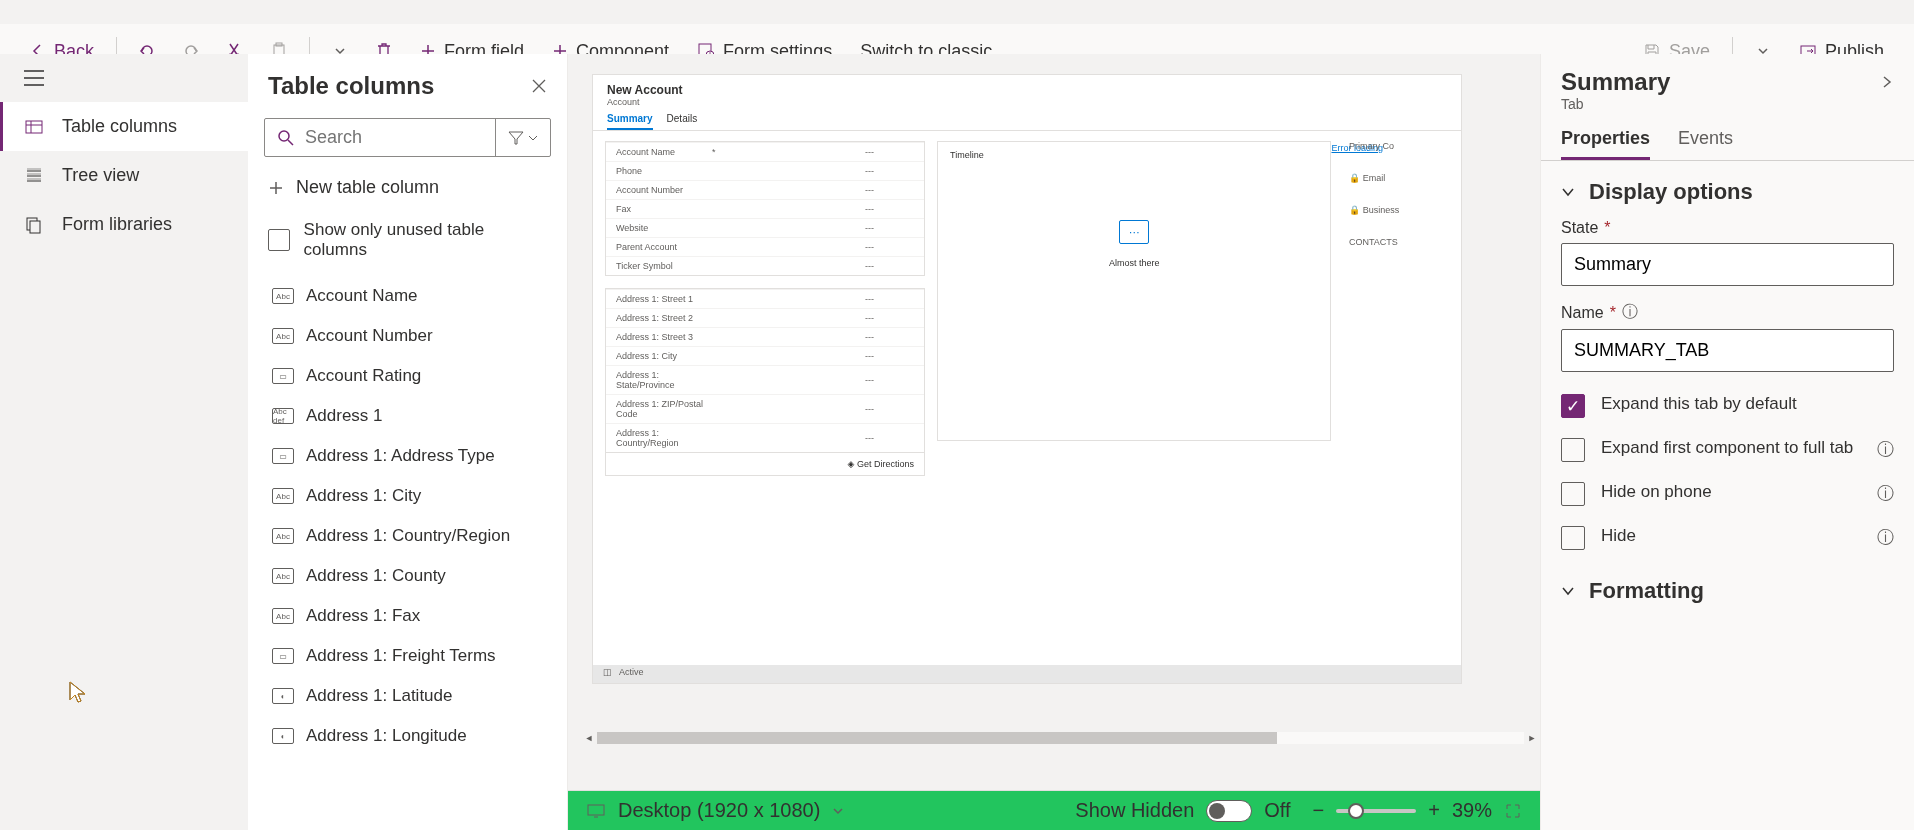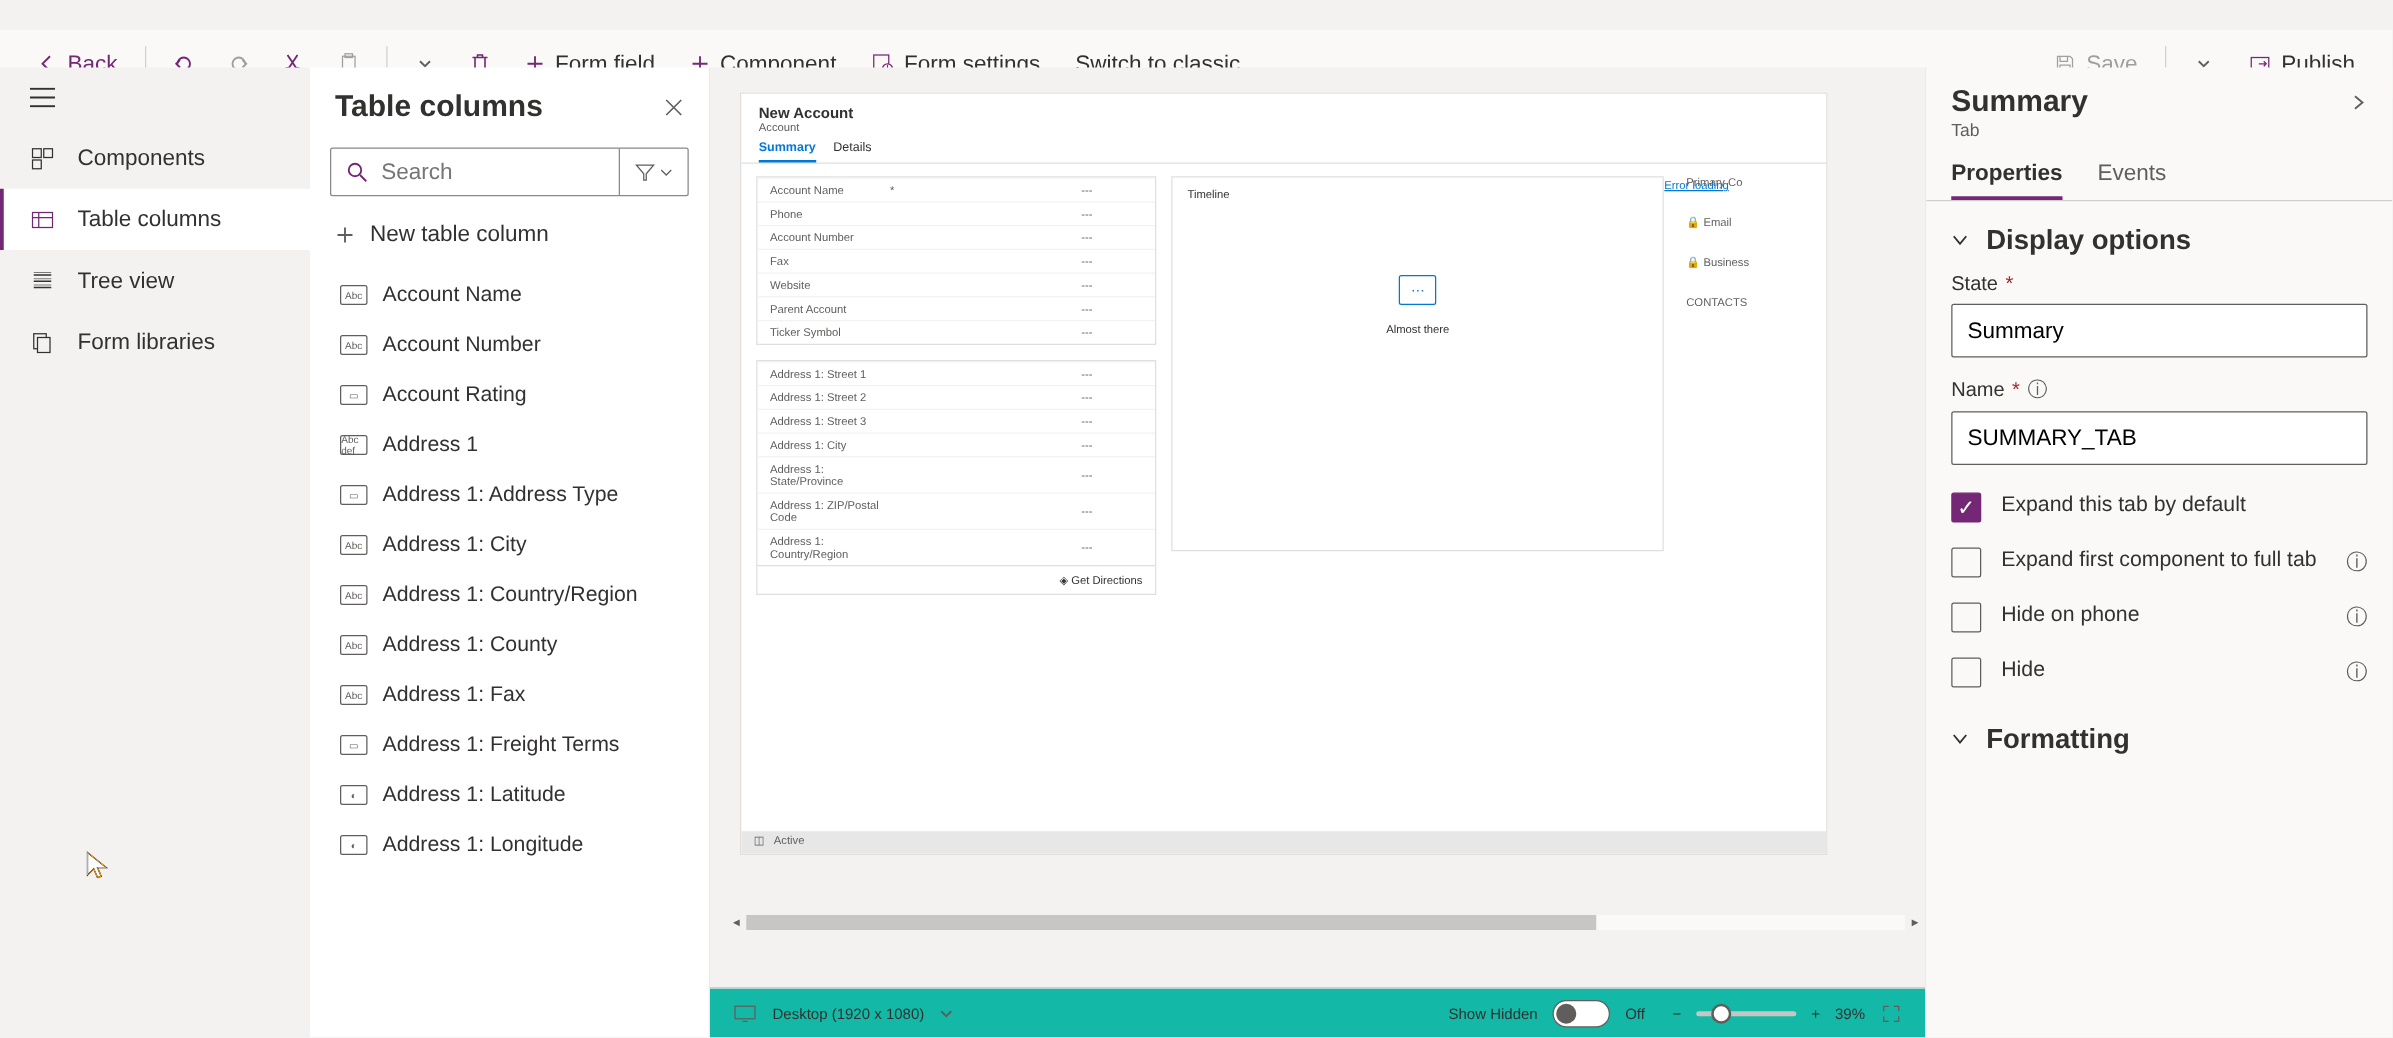--- a/index.html
+++ b/index.html
@@ -63,21 +63,21 @@
   .timeline .ttxt { font-size: 9px; margin-top: 14px; }
   .errload { font-size: 9px; color: #0078d4; text-decoration: underline; float: right; margin-right: -46px; margin-top: 2px; }
   .getdir { text-align: right; padding: 6px 10px; font-size: 9px; border: 1px solid #e1dfdd; border-top: none; margin-top: -12px; }
   .statusbar { position: absolute; bottom: 0; left: 0; right: 0; height: 18px; background: #e7e7e7; font-size: 9px; padding: 2px 10px; color: #605e5c; }
   .hscrollbar { position: absolute; bottom: 44px; left: 13px; right: 0; height: 16px; display: flex; align-items: center; }
   .hscrollbar .arrow-btn { width: 16px; height: 16px; display: flex; align-items: center; justify-content: center; font-size: 9px; color: #605e5c; cursor: pointer; }
   .hscrollbar .track { flex: 1; height: 12px; background: #faf9f8; position: relative; }
   .hscrollbar .thumb { position: absolute; left: 0; width: 680px; top: 0; bottom: 0; background: #c8c6c4; }
   
   
-  .bottombar { position: absolute; left: 568px; right: 374px; bottom: 0; height: 40px; background: #14b8a6; border-top: 1px solid #e1dfdd; display: flex; align-items: center; padding: 0 18px; font-size: 12px; color: #323130; gap: 12px; }
+  .bottombar { position: absolute; left: 568px; right: 374px; bottom: 0; height: 40px; background: #22c55e; border-top: 1px solid #e1dfdd; display: flex; align-items: center; padding: 0 18px; font-size: 20px; color: #323130; gap: 12px; }
   .bottombar .spacer { flex: 1; }
   .bottombar .toggle { width: 46px; height: 22px; border-radius: 11px; background: #fff; border: 1px solid #605e5c; position: relative; }
   .bottombar .toggle .knob { position: absolute; left: 2px; top: 2px; width: 16px; height: 16px; border-radius: 50%; background: #605e5c; }
   .bottombar .zoom-track { width: 80px; height: 4px; background: #c8c6c4; position: relative; border-radius: 2px; }
   .bottombar .zoom-track .zknob { position: absolute; left: 12px; top: -6px; width: 16px; height: 16px; border-radius: 50%; background: #fff; border: 2px solid #605e5c; }
   
   
   .rightpanel { position: absolute; right: 0; top: 54px; width: 374px; bottom: 0; background: #faf9f8; border-left: 1px solid #edebe9; padding: 0; overflow-y: auto; }
   .rightpanel .rhead { padding: 14px 20px 8px; }
   .rightpanel .rhead .row1 { display: flex; align-items: center; justify-content: space-between; }
@@ -203,30 +203,20 @@
     <span>Publish</span>
   </div>
 </div>
 
 <div class="leftrail">
   <div class="hamburger">
       <svg width="20" height="16" viewBox="0 0 20 16">
         <path d="M0 1 L20 1 M0 8 L20 8 M0 15 L20 15" stroke="#323130" stroke-width="1.5"></path>
       </svg>
     </div>
-  <div class="item">
-    <span class="icon">
-        <svg width="18" height="18" viewBox="0 0 18 18">
-          <rect x="1" y="1" width="7" height="7" stroke="#323130" fill="none"></rect>
-          <rect x="10" y="1" width="7" height="7" stroke="#323130" fill="none"></rect>
-          <rect x="1" y="10" width="7" height="7" stroke="#323130" fill="none"></rect>
-        </svg>
-      </span>
-    <span>Components</span>
-  </div>
   <div class="item active">
     <span class="icon">
         <svg width="18" height="18" viewBox="0 0 18 18">
           <rect x="1" y="3" width="16" height="12" stroke="#742774" fill="none"></rect>
           <path d="M1 7 L17 7 M6 3 L6 15" stroke="#742774"></path>
         </svg>
       </span>
     <span>Table columns</span>
   </div>
   <div class="item">
@@ -282,20 +272,24 @@
     </div>
   </div>
   <div class="newcol">
     <span>
         <svg width="16" height="16" viewBox="0 0 16 16">
           <path d="M8 2 L8 14 M2 8 L14 8" stroke="#605e5c" stroke-width="1.5"></path>
         </svg>
       </span>
     <span>New table column</span>
   </div>
+  <div class="chk">
+    <span class="box"></span>
+    <span>Show only unused table columns</span>
+  </div>
   <div class="list" id="col-list">
       <div class="col-item">
         <span class="ic">Abc</span>
         <span>Account Name</span>
       </div>
       <div class="col-item">
         <span class="ic">Abc</span>
         <span>Account Number</span>
       </div>
       <div class="col-item">

